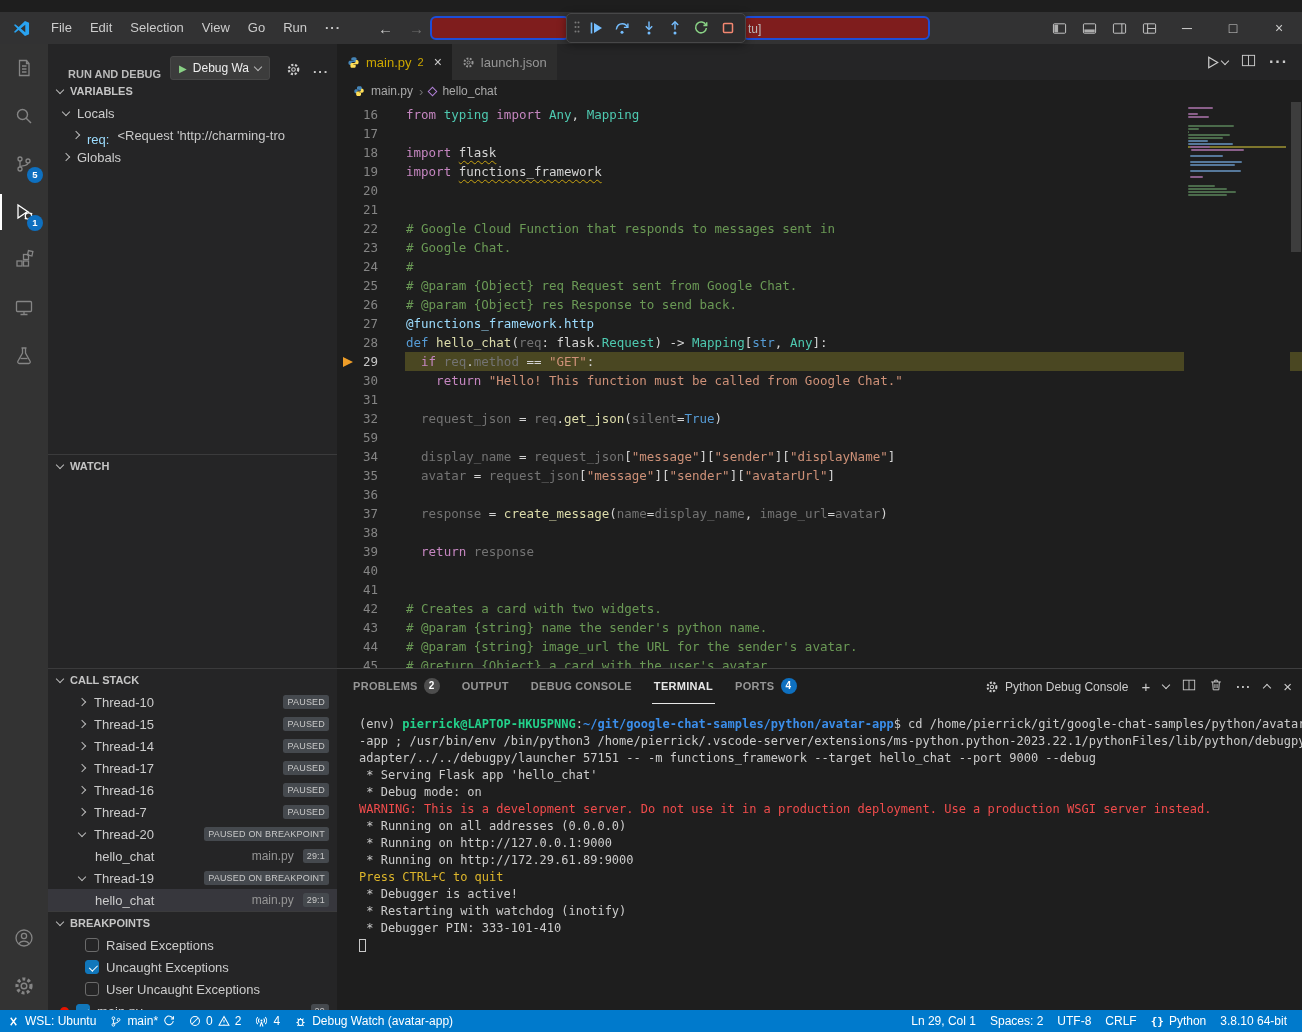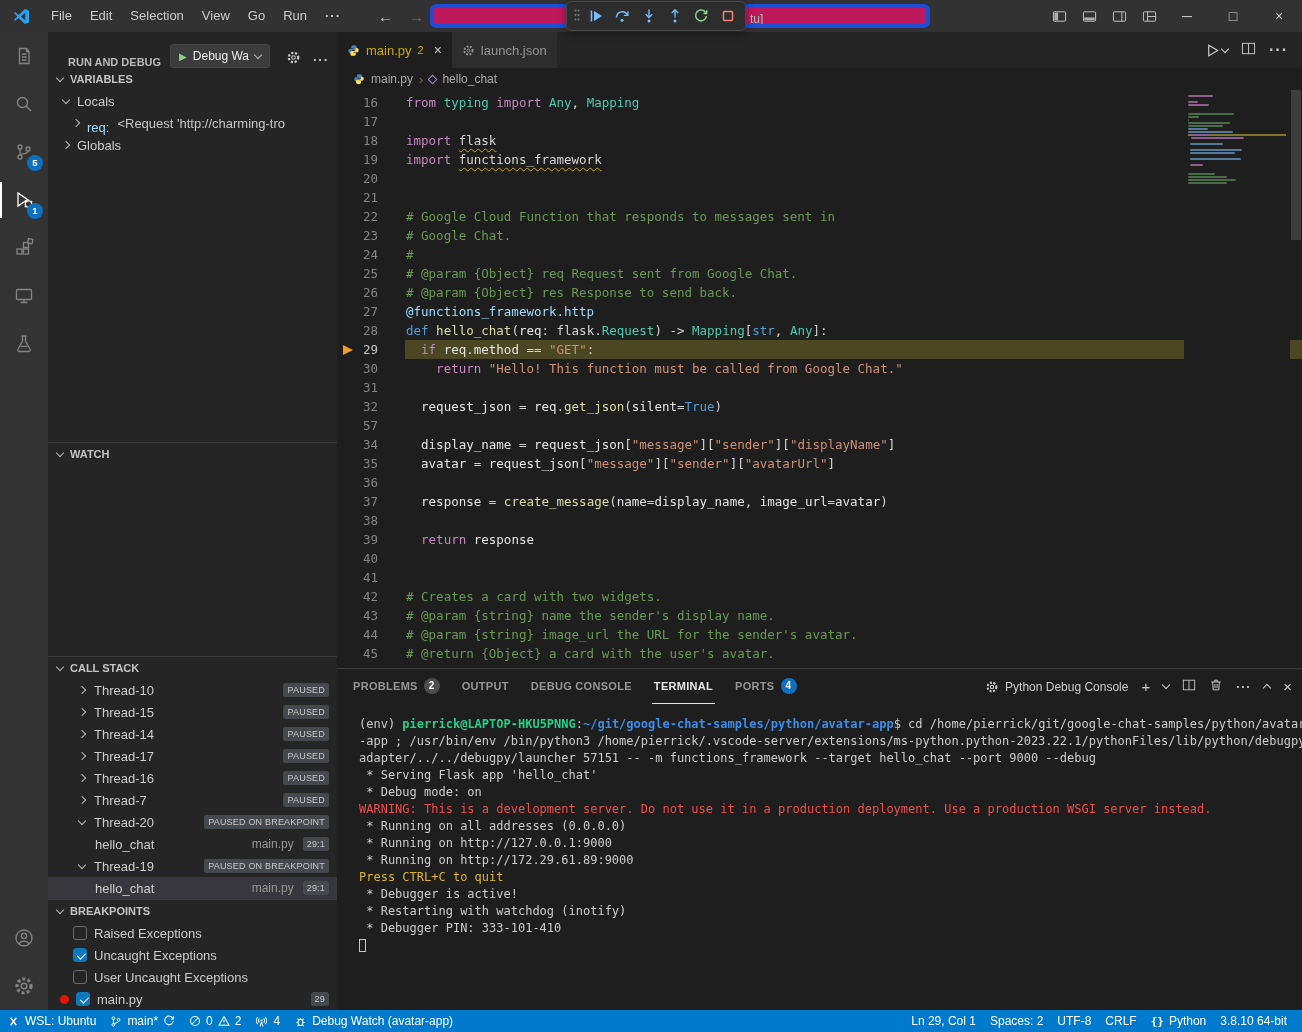--- a/index.html
+++ b/index.html
@@ -1,27 +1,27 @@
 <!DOCTYPE html>
 <html><head>
 <meta charset="utf-8">
 <style>
 *{margin:0;padding:0;box-sizing:border-box;}
 html,body{width:1302px;height:1032px;overflow:hidden;background:#1e1e1e;font-family:"Liberation Sans",sans-serif;}
 .window{width:1302px;height:1032px;display:flex;flex-direction:column;background:#1e1e1e;color:#ccc;}
 
 
-.titlebar{height:32px;background:#323233;display:flex;align-items:center;color:#ccc;font-size:13px;position:relative;flex:none;}
+.titlebar{height:32px;background:#323233;display:flex;align-items:center;color:#ccc;font-size:13px;position:relative;flex:none;margin-top:12px;}
 .logo-wrap{width:42px;display:flex;justify-content:center;flex:none;}
 .menubar{display:flex;height:100%;align-items:center;}
 .menu-item{padding:0 9px;height:22px;line-height:22px;border-radius:4px;white-space:nowrap;}
 .nav-arrows{display:flex;margin-left:28px;gap:16px;font-size:15px;align-items:center;}
 .nav-fwd{color:#6e6e6e;}
 .cc{position:absolute;left:430px;top:4px;width:500px;height:24px;}
-.cc-seg{position:absolute;top:0;height:24px;background:#be185d;border:4px solid #1d4ed8;border-radius:6px;}
+.cc-seg{position:absolute;top:0;height:24px;background:#7f1d1d;border:2px solid #1d4ed8;border-radius:6px;}
 .cc-seg1{left:0;width:140px;}
 .cc-seg2{left:312px;right:0;color:#bdbdbd;font-size:12px;line-height:22px;padding-left:4px;overflow:hidden;}
 .dbg-toolbar{position:absolute;left:136px;top:-3px;height:30px;width:180px;background:#2d2d2e;border:1px solid #474748;border-radius:5px;box-shadow:0 2px 8px rgba(0,0,0,.4);display:flex;align-items:center;gap:4px;padding:0 6px;}
 .dbg-btn{width:24px;height:24px;display:flex;align-items:center;justify-content:center;border-radius:4px;}
 .tb-right{margin-left:auto;display:flex;height:100%;align-items:center;}
 .tb-icon{width:30px;height:100%;display:flex;align-items:center;justify-content:center;}
 .win-btn{width:46px;height:100%;display:flex;align-items:center;justify-content:center;font-size:14px;color:#ccc;}
 
 
 .main{flex:1;display:flex;min-height:0;}
@@ -55,21 +55,21 @@
 .var-value{color:#c8c8c8;overflow:hidden;text-overflow:clip;}
 .thread-row{padding-left:31px;gap:9px;}
 .thread-name{color:#ccc;}
 .stack-badge{font-size:9px;background:#45494e;color:#c8c8c8;border-radius:2.5px;padding:2px 4px;letter-spacing:.2px;white-space:nowrap;flex:none;}
 .thread-row .stack-badge{margin-left:auto;margin-right:8px;}
 .frame-row{padding-left:47px;}
 .frame-row.selected{background:#37373d;}
 .frame-fn{color:#ccc;}
 .frame-right{margin-left:auto;display:flex;align-items:center;gap:9px;margin-right:8px;}
 .frame-file{color:#969696;font-size:12px;}
-.bp-row{height:22px;display:flex;align-items:center;padding-left:25px;gap:7px;flex:none;}
+.bp-row{height:22px;display:flex;align-items:center;padding-left:37px;gap:7px;flex:none;}
 .bp-row.has-dot{padding-left:12px;}
 .cb{width:14px;height:14px;border:1px solid #6b6b6b;border-radius:3px;background:#252526;position:relative;flex:none;}
 .cb.checked{background:#1177bb;border-color:#1177bb;}
 .cb.checked::after{content:"";position:absolute;left:4.5px;top:1.5px;width:3.5px;height:7px;border-right:1.6px solid #fff;border-bottom:1.6px solid #fff;transform:rotate(45deg);}
 .bp-dot{width:9px;height:9px;border-radius:50%;background:#e51400;flex:none;}
 .bp-row .loc{margin-left:auto;margin-right:8px;}
 
 
 .editor-region{flex:1;display:flex;flex-direction:column;min-width:0;background:#1e1e1e;}
 .tabbar{height:36px;background:#252526;display:flex;flex:none;align-items:stretch;}
@@ -86,21 +86,21 @@
 .code-area{flex:1;position:relative;overflow:hidden;background:#1e1e1e;}
 .code-lines{position:absolute;inset:0;padding-top:3px;font-family:"DejaVu Sans Mono",monospace;font-size:12.5px;line-height:19px;color:#d4d4d4;}
 .code-line{display:flex;height:19px;}
 .gutter{width:68px;flex:none;position:relative;}
 .line-num{position:absolute;left:0;top:0;width:41px;text-align:right;color:#858585;}
 .code-line.current .line-num{color:#c6c6c6;}
 .bp-arrow{position:absolute;left:6px;top:4.5px;width:0;height:0;border-left:10px solid #ee9d28;border-top:5px solid transparent;border-bottom:5px solid transparent;}
 .line-content{flex:1;white-space:pre;padding-left:1px;}
 .code-line.current .line-content{background:rgba(219,204,52,0.24);}
 .tk-k{color:#c586c0}.tk-kd{color:#569cd6}.tk-fn{color:#dcdcaa}.tk-cls{color:#4ec9b0}
-.tk-v{color:#e5e5e5}.tk-s{color:#ce9178}.tk-c{color:#6a9955}.tk-d{color:#d4d4d4}
+.tk-v{color:#737373}.tk-s{color:#ce9178}.tk-c{color:#6a9955}.tk-d{color:#d4d4d4}
 .tk-deco{color:#9cdcfe}
 .tk-sq{color:#d4d4d4;text-decoration:underline;text-decoration-style:wavy;text-decoration-color:#c8a412;text-decoration-thickness:1px;text-underline-offset:3px;}
 .minimap{position:absolute;top:0;right:12px;width:106px;bottom:0;background:#1e1e1e;padding:5px 4px;}
 .mm-row{height:2px;margin-bottom:1px;}
 .mm-row.mm-current{background:rgba(222,205,60,0.5);}
 .mm-bar{height:2px;border-radius:1px;}
 .scrollbar{position:absolute;top:0;right:0;width:12px;bottom:0;}
 .scroll-slider{position:absolute;top:0;left:1px;width:10px;height:150px;background:rgba(121,121,121,0.35);}
 
 
@@ -579,21 +579,21 @@
               <div class="line-content"></div>
             </div>
             <div class="code-line">
               <div class="gutter">
                 <div class="line-num">32</div>
               </div>
               <div class="line-content"><span class="tk-d">  </span><span class="tk-v">request_json</span><span class="tk-d"> = </span><span class="tk-v">req</span><span class="tk-d">.</span><span class="tk-fn">get_json</span><span class="tk-d">(</span><span class="tk-v">silent</span><span class="tk-d">=</span><span class="tk-kd">True</span><span class="tk-d">)</span></div>
             </div>
             <div class="code-line">
               <div class="gutter">
-                <div class="line-num">57</div>
+                <div class="line-num">59</div>
               </div>
               <div class="line-content"></div>
             </div>
             <div class="code-line">
               <div class="gutter">
                 <div class="line-num">34</div>
               </div>
               <div class="line-content"><span class="tk-d">  </span><span class="tk-v">display_name</span><span class="tk-d"> = </span><span class="tk-v">request_json</span><span class="tk-d">[</span><span class="tk-s">"message"</span><span class="tk-d">][</span><span class="tk-s">"sender"</span><span class="tk-d">][</span><span class="tk-s">"displayName"</span><span class="tk-d">]</span></div>
             </div>
             <div class="code-line">
@@ -641,21 +641,21 @@
             <div class="code-line">
               <div class="gutter">
                 <div class="line-num">42</div>
               </div>
               <div class="line-content"><span class="tk-c"># Creates a card with two widgets.</span></div>
             </div>
             <div class="code-line">
               <div class="gutter">
                 <div class="line-num">43</div>
               </div>
-              <div class="line-content"><span class="tk-c"># @param {string} name the sender's display name.</span></div>
+              <div class="line-content"><span class="tk-c"># @param {string} name the sender's python name.</span></div>
             </div>
             <div class="code-line">
               <div class="gutter">
                 <div class="line-num">44</div>
               </div>
               <div class="line-content"><span class="tk-c"># @param {string} image_url the URL for the sender's avatar.</span></div>
             </div>
             <div class="code-line">
               <div class="gutter">
                 <div class="line-num">45</div>

